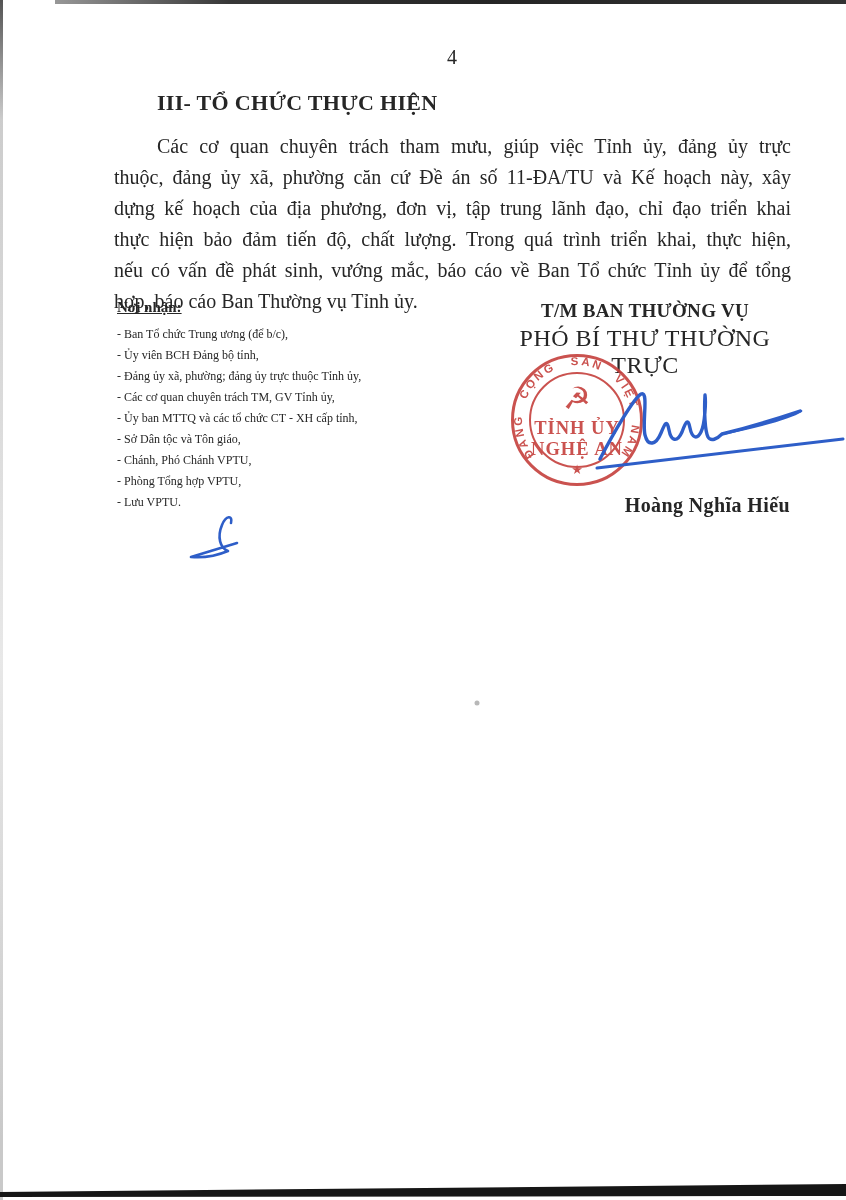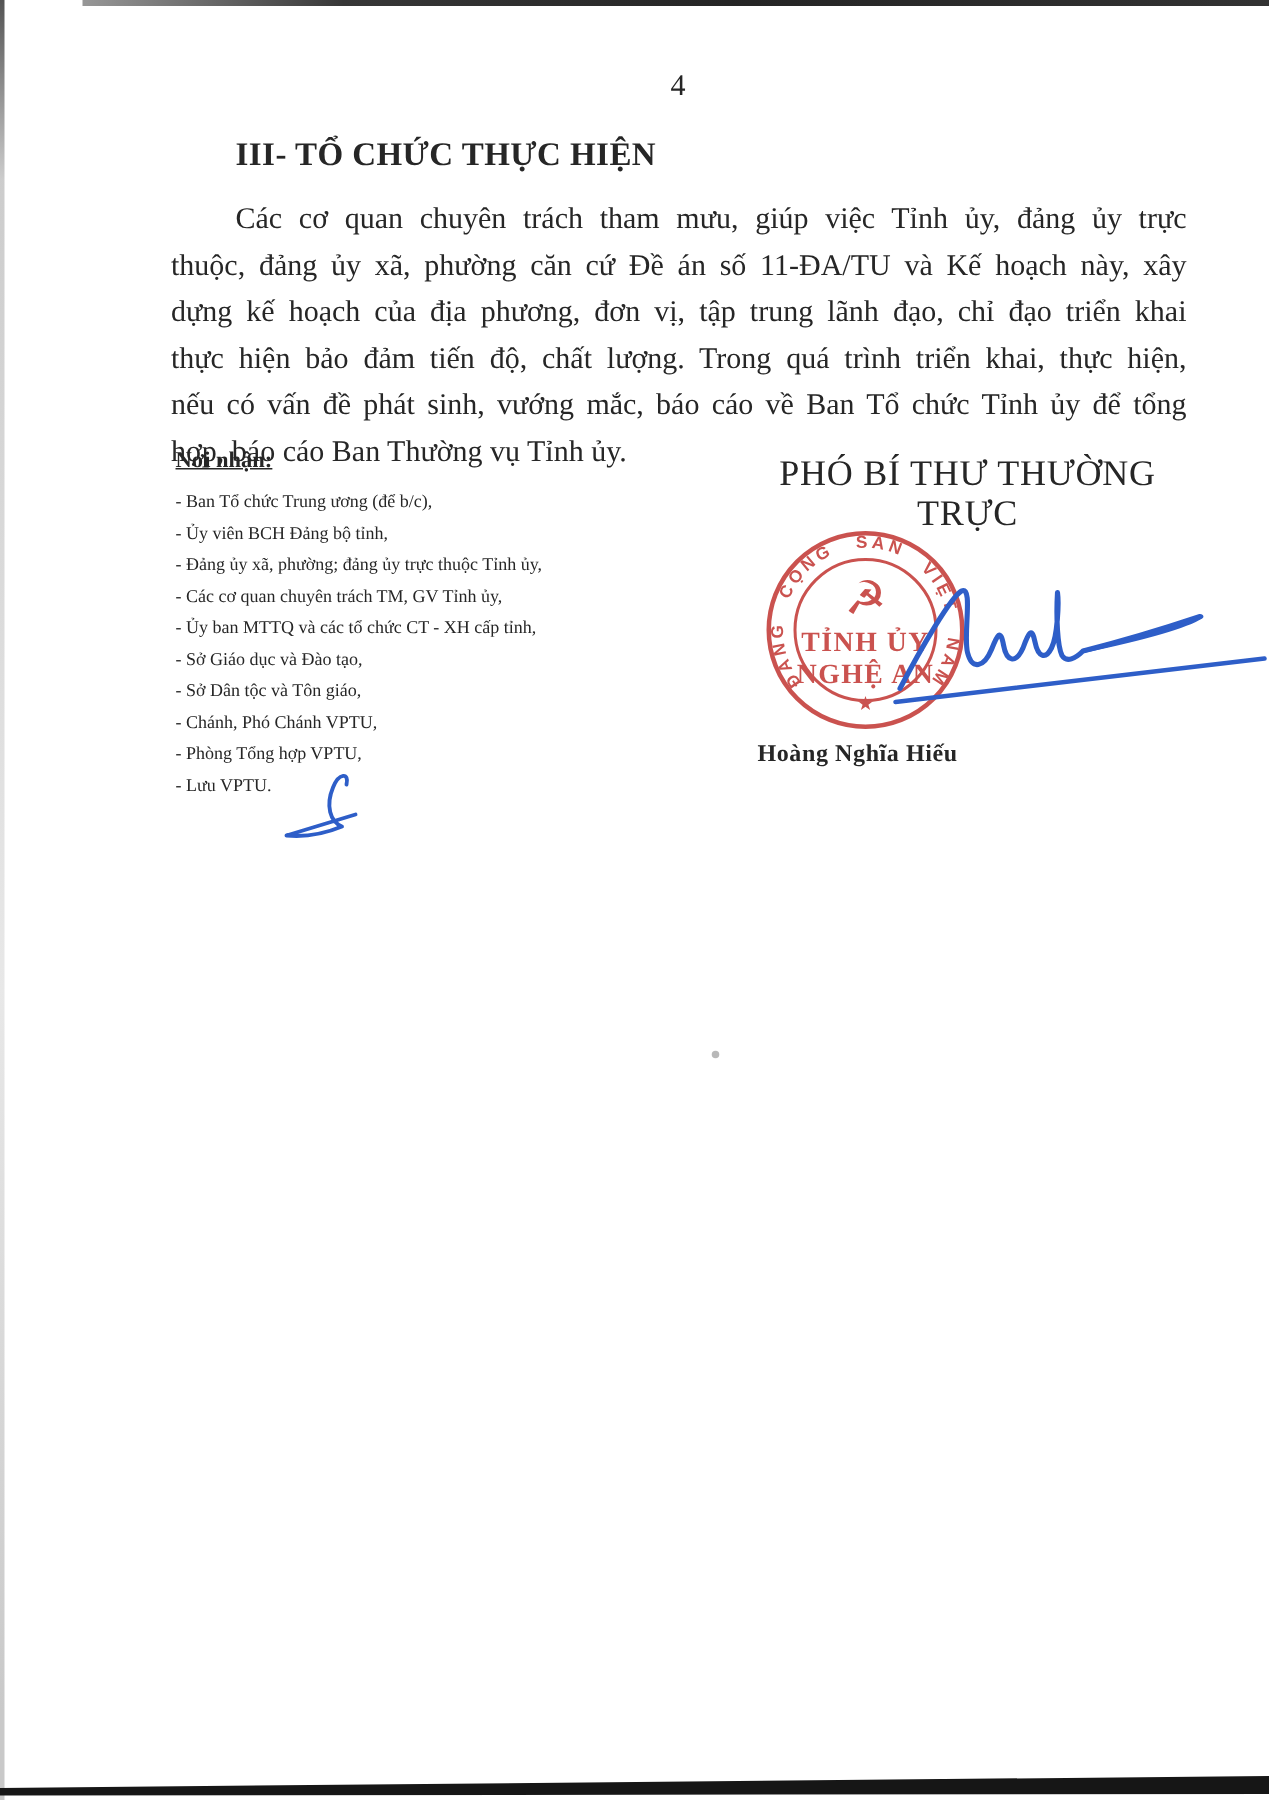--- a/index.html
+++ b/index.html
@@ -54,22 +54,22 @@
   }
   .recipient-item{
     font-size:12px;line-height:21px;
   }
   .sign-head{
     position:absolute;left:495px;top:300px;width:300px;text-align:center;
   }
   .sign-authority{font-size:19px;font-weight:bold;letter-spacing:.3px;}
   .sign-position{font-size:24px;margin-top:3px;letter-spacing:.5px;}
   .signer-name{
-    position:absolute;left:505px;top:494px;width:285px;text-align:left;
-    font-size:16px;font-weight:bold;letter-spacing:.4px;
+    position:absolute;left:505px;top:494px;width:285px;text-align:right;
+    font-size:20px;font-weight:bold;letter-spacing:.4px;
   }
   .overlay{
     position:absolute;inset:0;width:846px;height:1200px;
   }
   .stamp-text{fill:var(--stamp-red);}
 </style>
 </head>
 <body>
 
 <div class="page">
@@ -90,28 +90,28 @@
     <div class="para-line last">hợp, báo cáo Ban Thường vụ Tỉnh ủy.</div>
   </div>
 
   <div class="recipients">
     <div class="recipients-label">Nơi nhận:</div>
     <div class="recipient-item">- Ban Tổ chức Trung ương (để b/c),</div>
     <div class="recipient-item">- Ủy viên BCH Đảng bộ tỉnh,</div>
     <div class="recipient-item">- Đảng ủy xã, phường; đảng ủy trực thuộc Tỉnh ủy,</div>
     <div class="recipient-item">- Các cơ quan chuyên trách TM, GV Tỉnh ủy,</div>
     <div class="recipient-item">- Ủy ban MTTQ và các tổ chức CT - XH cấp tỉnh,</div>
-    <div class="recipient-item">- Sở Giáo dục và Đào tạo,</div>
     <div class="recipient-item">- Sở Dân tộc và Tôn giáo,</div>
     <div class="recipient-item">- Chánh, Phó Chánh VPTU,</div>
     <div class="recipient-item">- Phòng Tổng hợp VPTU,</div>
     <div class="recipient-item">- Lưu VPTU.</div>
   </div>
 
   <div class="sign-head">
+    <div class="sign-authority">T/M BAN THƯỜNG VỤ</div>
     <div class="sign-position">PHÓ BÍ THƯ THƯỜNG TRỰC</div>
   </div>
 
   <div class="signer-name">Hoàng Nghĩa Hiếu</div>
 
   <svg class="overlay" viewBox="0 0 846 1200" xmlns="http://www.w3.org/2000/svg">
 
     <g transform="translate(577,420)" opacity="0.9">
       <circle cx="0" cy="0" r="64.5" fill="none" stroke="#c5403c" stroke-width="3"></circle>
       <circle cx="0" cy="0" r="47" fill="none" stroke="#c5403c" stroke-width="2"></circle>

